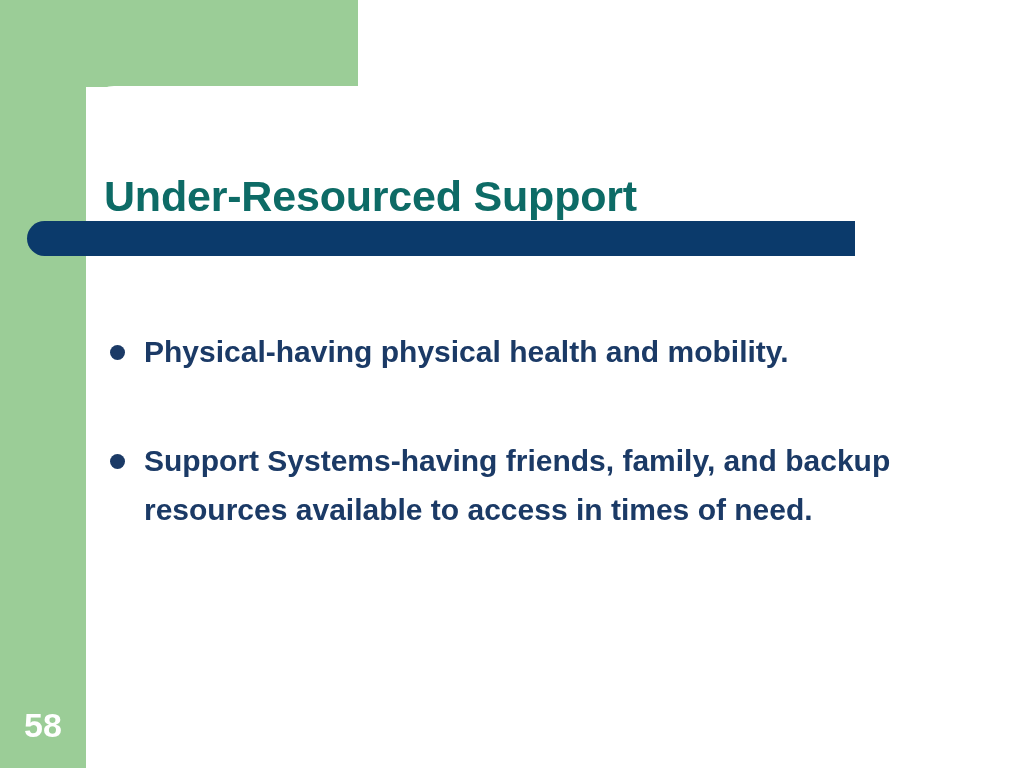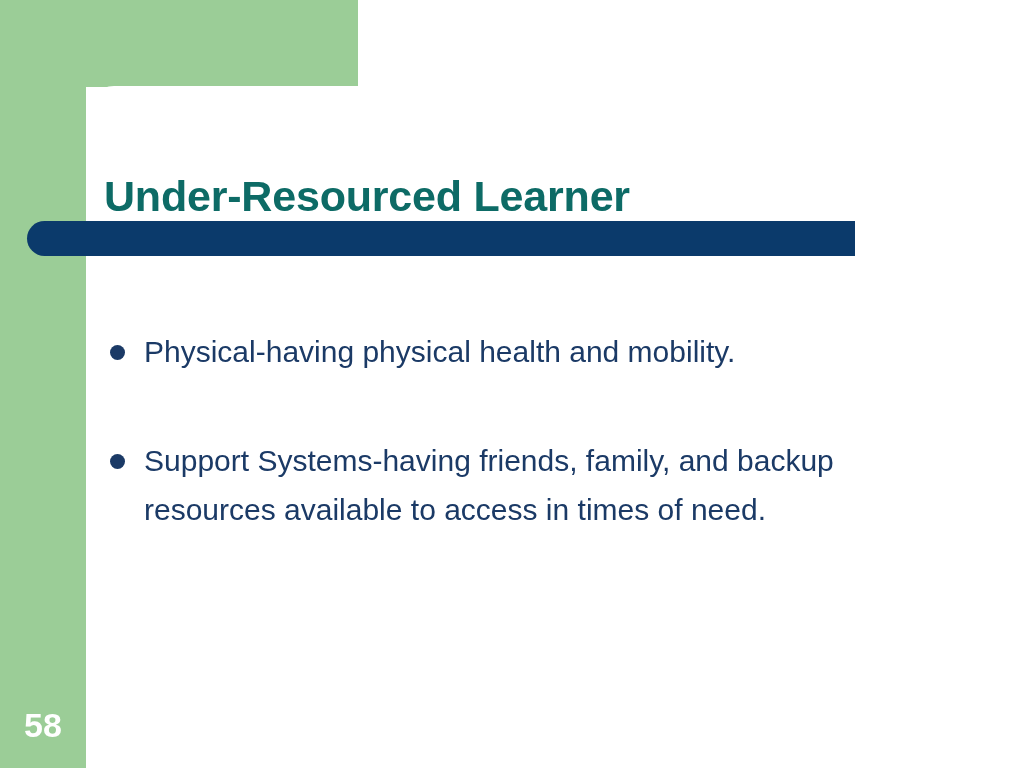--- a/index.html
+++ b/index.html
@@ -95,20 +95,21 @@
     list-style: none;
   }
 
   .bullet-item {
     position: relative;
     padding-left: 40px;
     margin-bottom: 60px;
     font-size: 30px;
     line-height: 49px;
     color: #1b3a66;
+    font-weight: bold;
   }
 
   .bullet-item:last-child {
     margin-bottom: 0;
   }
 
   .bullet-marker {
     position: absolute;
     left: 6px;
     top: 18px;
@@ -141,21 +142,21 @@
 </style>
 </head>
 <body>
 
 <div class="slide">
 
   <div class="green-sidebar"></div>
   <div class="green-top-block"></div>
   <div class="white-panel"></div>
 
-  <h1 class="slide-title">Under-Resourced Learner</h1>
+  <h1 class="slide-title">Under-Resourced Support</h1>
 
   <div class="title-rule"></div>
 
   <ul class="body-list">
     <li class="bullet-item">
       <span class="bullet-marker"></span>
       <span class="bullet-text">Physical-having physical health and mobility.</span>
     </li>
     <li class="bullet-item wrap">
       <span class="bullet-marker"></span>

